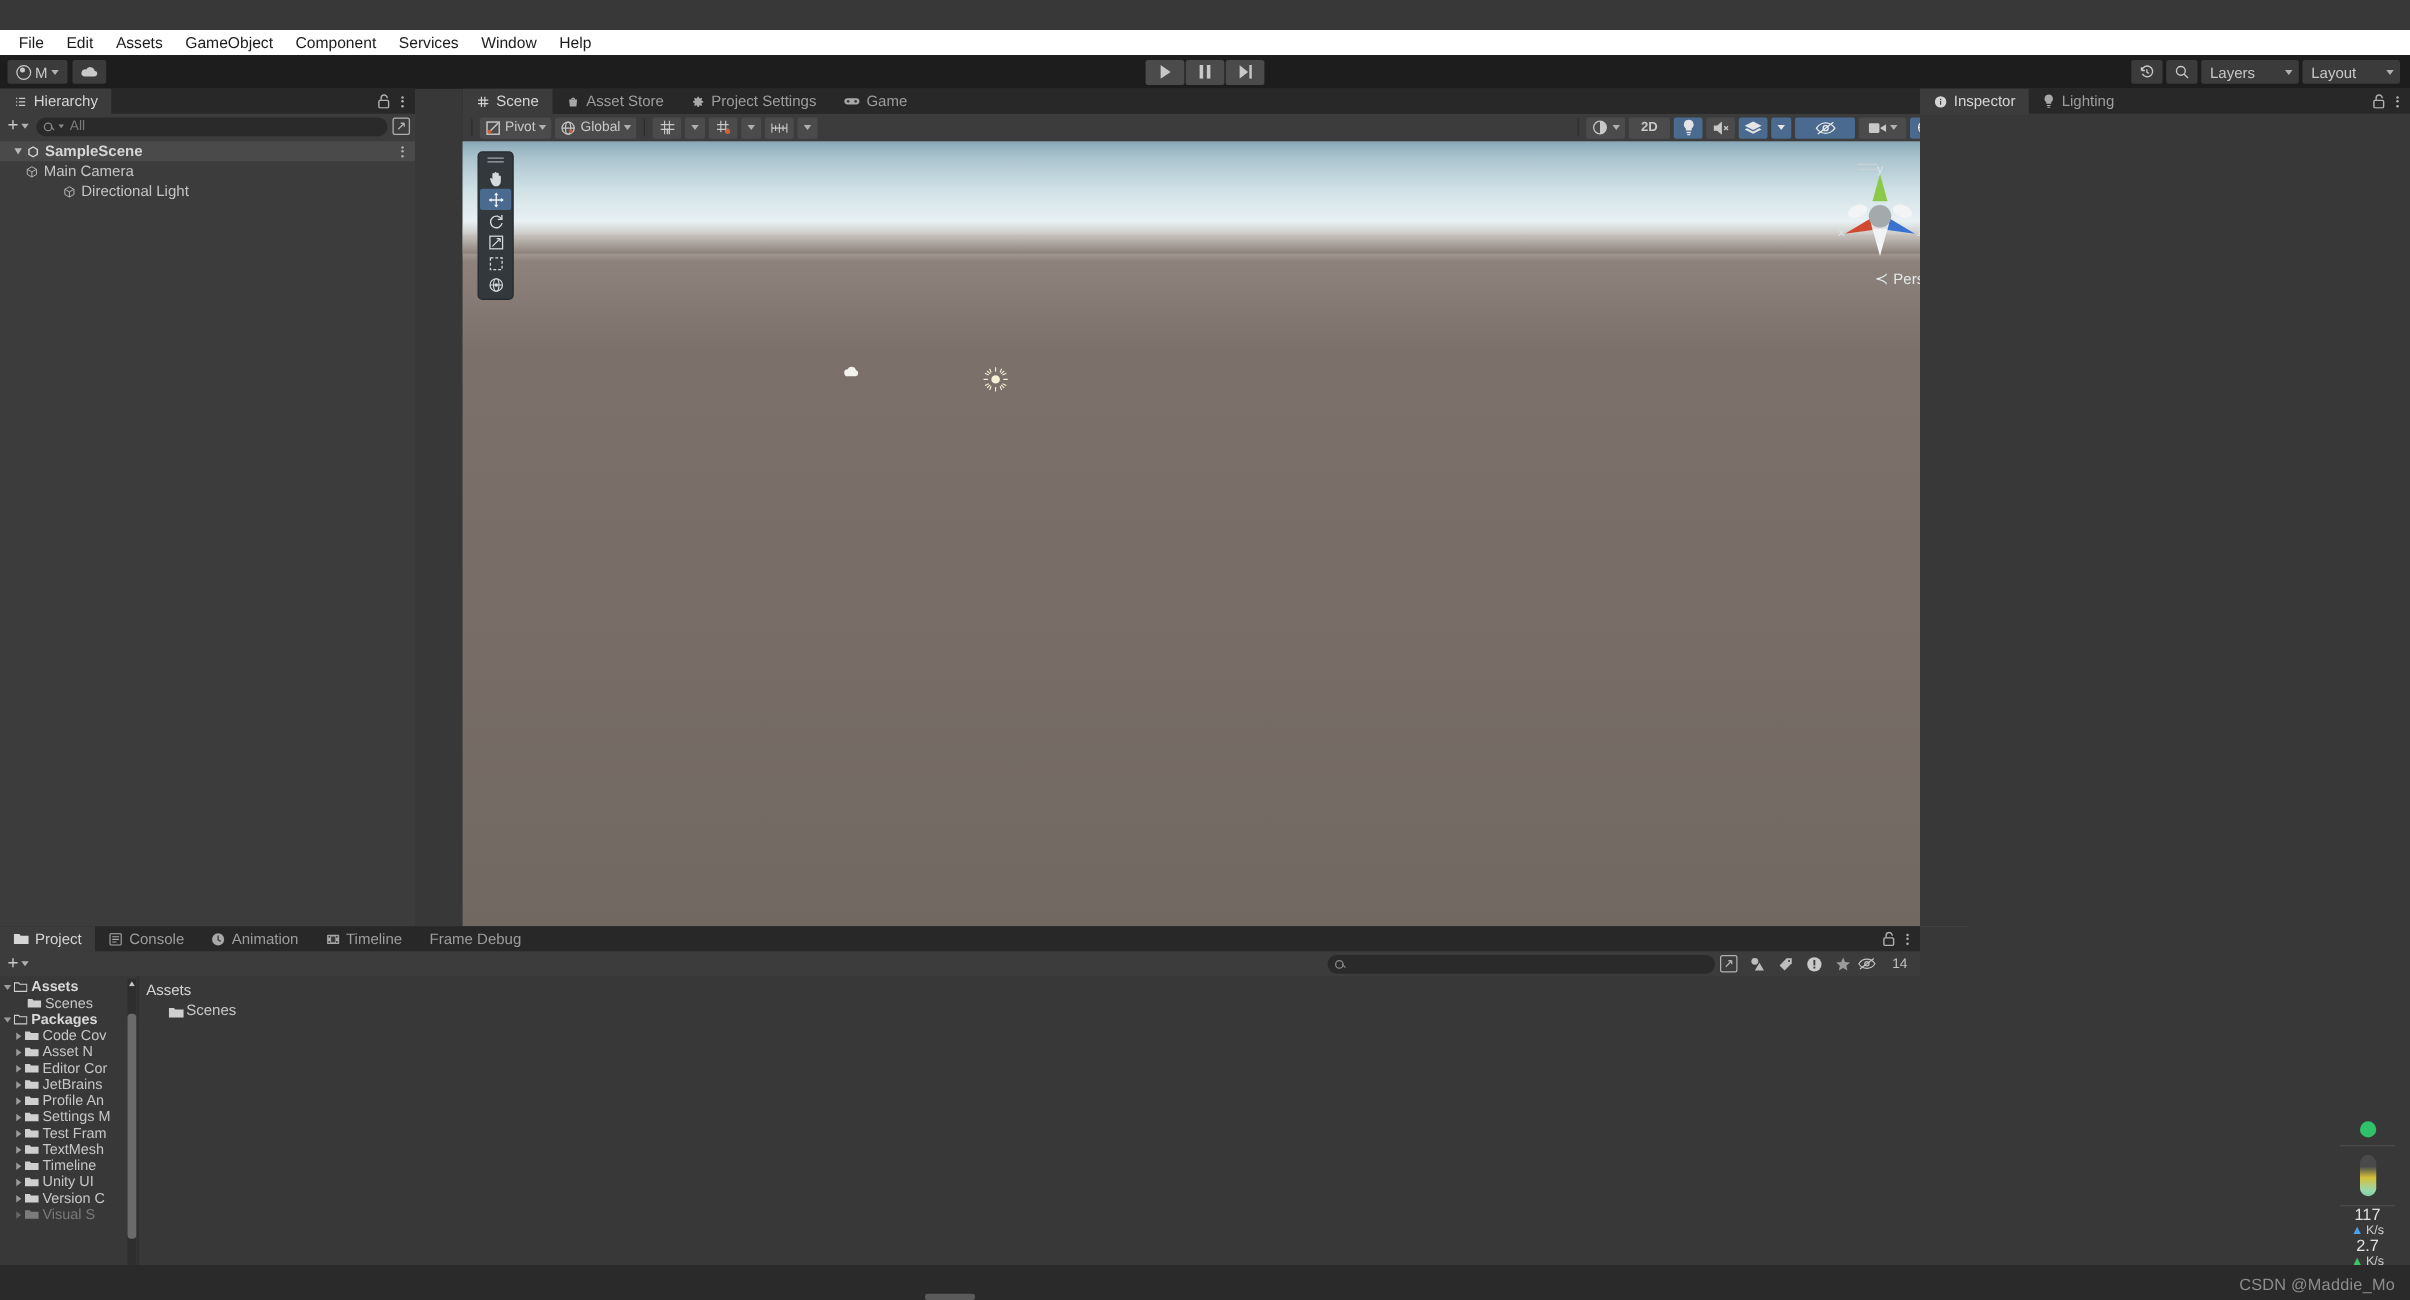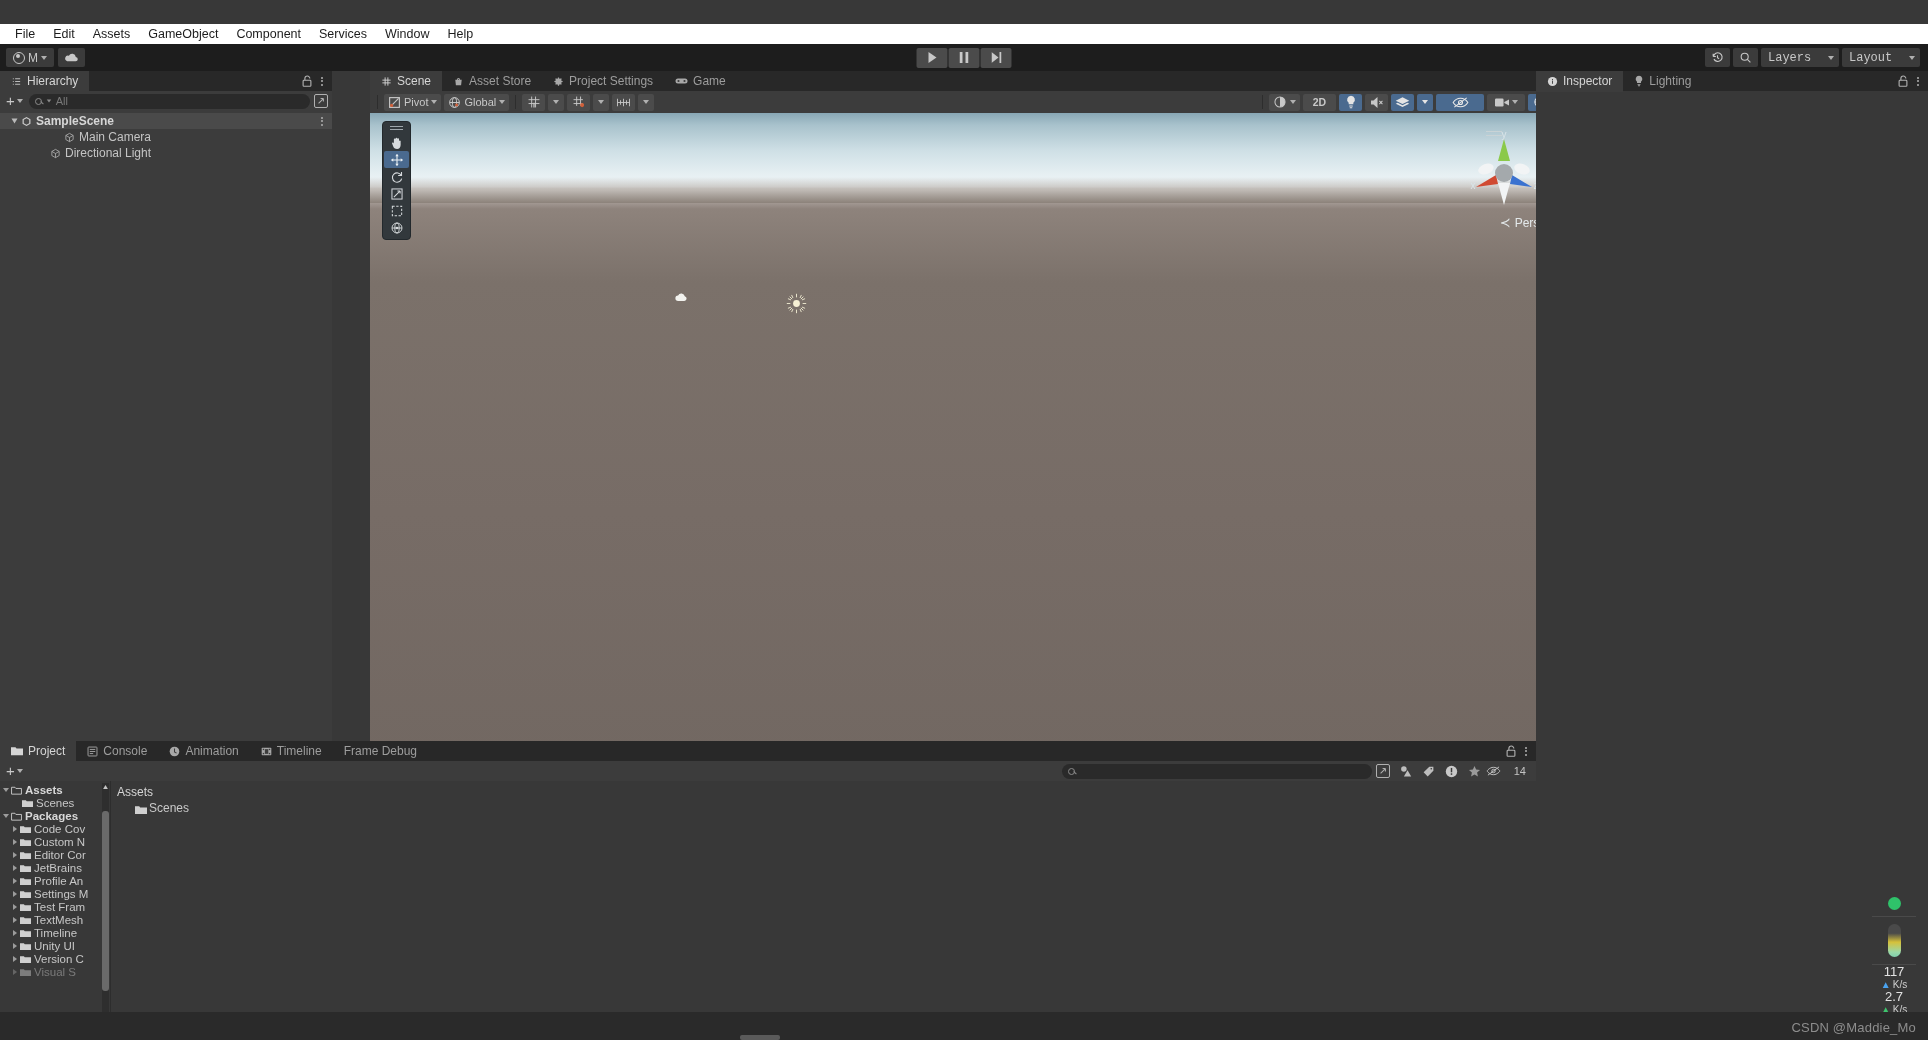--- a/index.html
+++ b/index.html
@@ -71,21 +71,21 @@
   .play-btn svg { display: block; }
 
   .tb-right { margin-left: auto; display: flex; align-items: center; gap: 3px; padding-right: 8px; }
   .tb-icon-btn {
     width: 25px; height: 19px; background: #3b3b3b; border-radius: 2px;
     display: flex; align-items: center; justify-content: center; color: #c8c8c8;
   }
   .tb-drop {
     height: 19px; min-width: 78px; background: #3b3b3b; border-radius: 2px;
     display: flex; align-items: center; justify-content: space-between;
-    padding: 0 5px 0 7px; color: #c8c8c8; font-size: 12px; font-family: Liberation Mono, monospace;
+    padding: 0 5px 0 7px; color: #c8c8c8; font-size: 12px;
   }
 
   
   .panel { position: absolute; background: #383838; text-align: center; }
   .tabrow {
     height: 20px; background: #282828; display: flex; align-items: stretch;
     position: relative;
   }
   .tab {
     display: flex; align-items: center; gap: 5px; padding: 0 11px;
@@ -381,21 +381,21 @@
               <path d="M12 2l8.6 5v10L12 22 3.4 17V7L12 2zm0 3L6 8.4v7.2L12 19l6-3.4V8.4L12 5z"></path>
             </svg>
         </span>
         <span>SampleScene</span>
         <span class="kebab" style="margin-left:auto;margin-right:9px">
             <i></i>
             <i></i>
             <i></i>
           </span>
       </div>
-      <div class="h-row" style="padding-left:64px">
+      <div class="h-row" style="padding-left:20px">
         <span class="cube-mini">
           <svg width="11" height="11" viewBox="0 0 24 24" fill="none" stroke="#b6b6b6" stroke-width="1.7">
               <path d="M12 3l8 4.5v9L12 21l-8-4.5v-9L12 3z"></path>
               <path d="M12 12l8-4.5M12 12v9M12 12L4 7.5"></path>
             </svg>
         </span>
         <span>Main Camera</span>
       </div>
       <div class="h-row" style="padding-left:50px">
         <span class="cube-mini">
@@ -811,21 +811,21 @@
           <span class="folder"><svg width="11" height="9" viewBox="0 0 16 13" fill="#cfcfcf">
                 <path d="M0 1.6h5.6l1.3 1.7H16v8.4H0V1.6z"></path>
               </svg></span>
           <span>Code Cov</span>
         </div>
         <div class="p-row" style="padding-left:13px">
           <span class="p-tri"></span>
           <span class="folder"><svg width="11" height="9" viewBox="0 0 16 13" fill="#cfcfcf">
                 <path d="M0 1.6h5.6l1.3 1.7H16v8.4H0V1.6z"></path>
               </svg></span>
-          <span>Custom N</span>
+          <span>Asset N</span>
         </div>
         <div class="p-row" style="padding-left:13px">
           <span class="p-tri"></span>
           <span class="folder"><svg width="11" height="9" viewBox="0 0 16 13" fill="#cfcfcf">
                 <path d="M0 1.6h5.6l1.3 1.7H16v8.4H0V1.6z"></path>
               </svg></span>
           <span>Editor Cor</span>
         </div>
         <div class="p-row" style="padding-left:13px">
           <span class="p-tri"></span>

